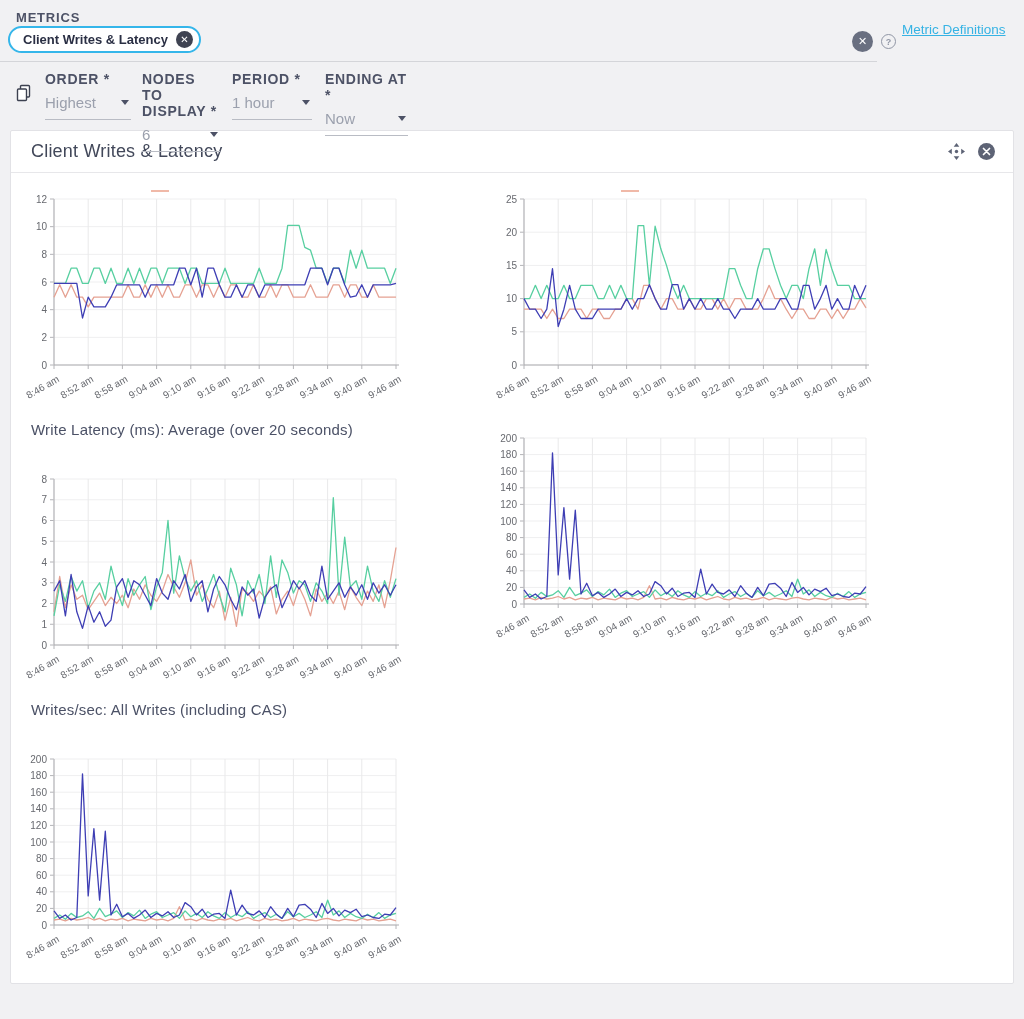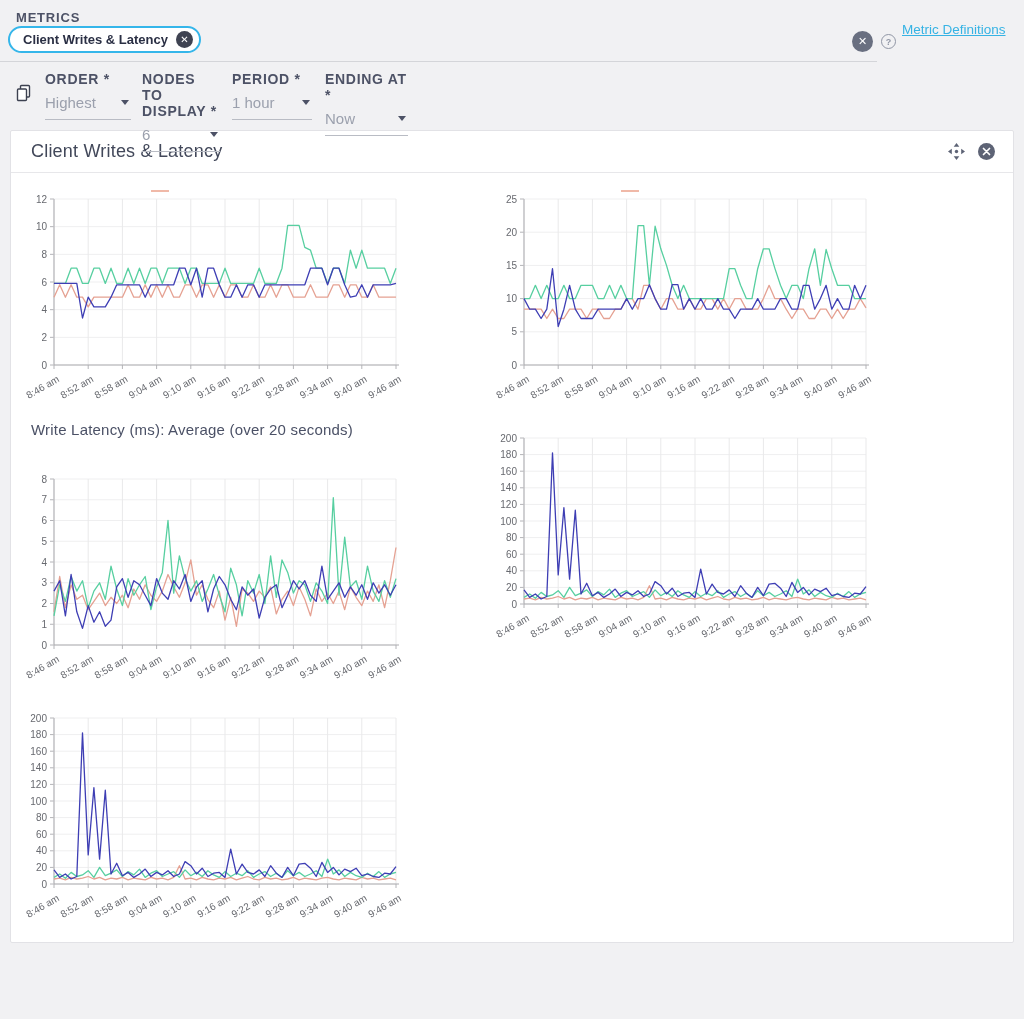--- a/index.html
+++ b/index.html
@@ -417,20 +417,21 @@
           <line x1="375" y1="183" x2="375" y2="187" stroke="#b4b4b8"></line>
           <text text-anchor="end" transform="translate(381,199) rotate(-30)">9:46 am</text>
           <line x1="33" y1="17" x2="33" y2="183" stroke="#ababaf"></line>
           <line x1="33" y1="183" x2="378" y2="183" stroke="#ababaf"></line>
           <polyline points="33.0,178.0 38.7,177.2 44.4,178.8 50.1,176.4 55.8,178.0 61.5,177.2 67.2,175.5 72.9,178.0 78.6,176.4 84.3,178.8 90.0,177.2 95.7,178.0 101.4,176.4 107.1,178.8 112.8,177.2 118.5,178.0 124.2,178.8 129.9,176.4 135.6,178.0 141.3,177.2 147.0,178.8 152.7,176.4 158.4,164.7 164.1,178.0 169.8,177.2 175.5,178.8 181.2,176.4 186.9,178.0 192.6,178.8 198.3,177.2 204.0,178.0 209.7,176.4 215.4,178.8 221.1,177.2 226.8,175.5 232.5,178.0 238.2,178.8 243.9,176.4 249.6,178.0 255.3,177.2 261.0,178.8 266.7,178.0 272.4,176.4 278.1,178.8 283.8,177.2 289.5,178.0 295.2,178.8 300.9,177.2 306.6,176.4 312.3,178.0 318.0,178.8 323.7,177.2 329.4,178.0 335.1,178.8 340.8,176.4 346.5,178.0 352.2,177.2 357.9,178.8 363.6,178.0 369.3,177.2 375.0,178.8" fill="none" stroke="#e5a192" stroke-width="1.3" stroke-linejoin="round"></polyline>
           <polyline points="33.0,176.4 38.7,173.0 44.4,177.2 50.1,171.4 55.8,175.5 61.5,173.9 67.2,169.7 72.9,176.4 78.6,166.4 84.3,174.7 90.0,172.2 95.7,168.9 101.4,175.5 107.1,170.6 112.8,173.9 118.5,168.1 124.2,176.4 129.9,172.2 135.6,169.7 141.3,175.5 147.0,173.0 152.7,170.6 158.4,176.4 164.1,168.9 169.8,174.7 175.5,171.4 181.2,175.5 186.9,169.7 192.6,173.9 198.3,176.4 204.0,170.6 209.7,175.5 215.4,172.2 221.1,174.7 226.8,169.7 232.5,176.4 238.2,173.0 243.9,170.6 249.6,175.5 255.3,172.2 261.0,176.4 266.7,169.7 272.4,174.7 278.1,171.4 283.8,175.5 289.5,173.0 295.2,169.7 300.9,175.5 306.6,158.1 312.3,173.0 318.0,168.9 323.7,175.5 329.4,171.4 335.1,174.7 340.8,176.4 346.5,172.2 352.2,175.5 357.9,170.6 363.6,176.4 369.3,173.0 375.0,171.4" fill="none" stroke="#57cfa0" stroke-width="1.3" stroke-linejoin="round"></polyline>
           <polyline points="33.0,168.9 38.7,176.4 44.4,173.0 50.1,178.0 55.8,175.5 61.5,31.9 67.2,153.9 72.9,86.7 78.6,158.1 84.3,89.2 90.0,173.0 95.7,162.3 101.4,174.7 107.1,171.4 112.8,176.4 118.5,173.0 124.2,168.1 129.9,175.5 135.6,171.4 141.3,173.9 147.0,169.7 152.7,175.5 158.4,173.0 164.1,160.6 169.8,164.7 175.5,173.0 181.2,167.2 186.9,175.5 192.6,172.2 198.3,171.4 204.0,176.4 209.7,148.1 215.4,173.0 221.1,163.1 226.8,171.4 232.5,173.0 238.2,168.9 243.9,175.5 249.6,164.7 255.3,172.2 261.0,176.4 266.7,166.4 272.4,174.7 278.1,163.1 283.8,162.3 289.5,167.2 295.2,175.5 300.9,161.4 306.6,171.4 312.3,166.4 318.0,173.9 323.7,168.1 329.4,170.6 335.1,167.2 340.8,174.7 346.5,173.0 352.2,175.5 357.9,176.4 363.6,172.2 369.3,173.0 375.0,165.6" fill="none" stroke="#3e3eb4" stroke-width="1.3" stroke-linejoin="round"></polyline>
         </svg>
     </div>
     <div class="chart-block">
+      <div class="chart-title">Writes/sec: All Writes (including CAS)</div>
       <svg class="chart" width="462" height="224" viewBox="0 0 462 224">
           <line x1="33" y1="183" x2="375" y2="183" stroke="#efeff0" stroke-width="1"></line>
           <line x1="29" y1="183" x2="33" y2="183" stroke="#b4b4b8"></line>
           <text x="26" y="186.5" text-anchor="end">0</text>
           <line x1="33" y1="166.4" x2="375" y2="166.4" stroke="#efeff0" stroke-width="1"></line>
           <line x1="29" y1="166.4" x2="33" y2="166.4" stroke="#b4b4b8"></line>
           <text x="26" y="169.9" text-anchor="end">20</text>
           <line x1="33" y1="149.8" x2="375" y2="149.8" stroke="#efeff0" stroke-width="1"></line>
           <line x1="29" y1="149.8" x2="33" y2="149.8" stroke="#b4b4b8"></line>
           <text x="26" y="153.3" text-anchor="end">40</text>

